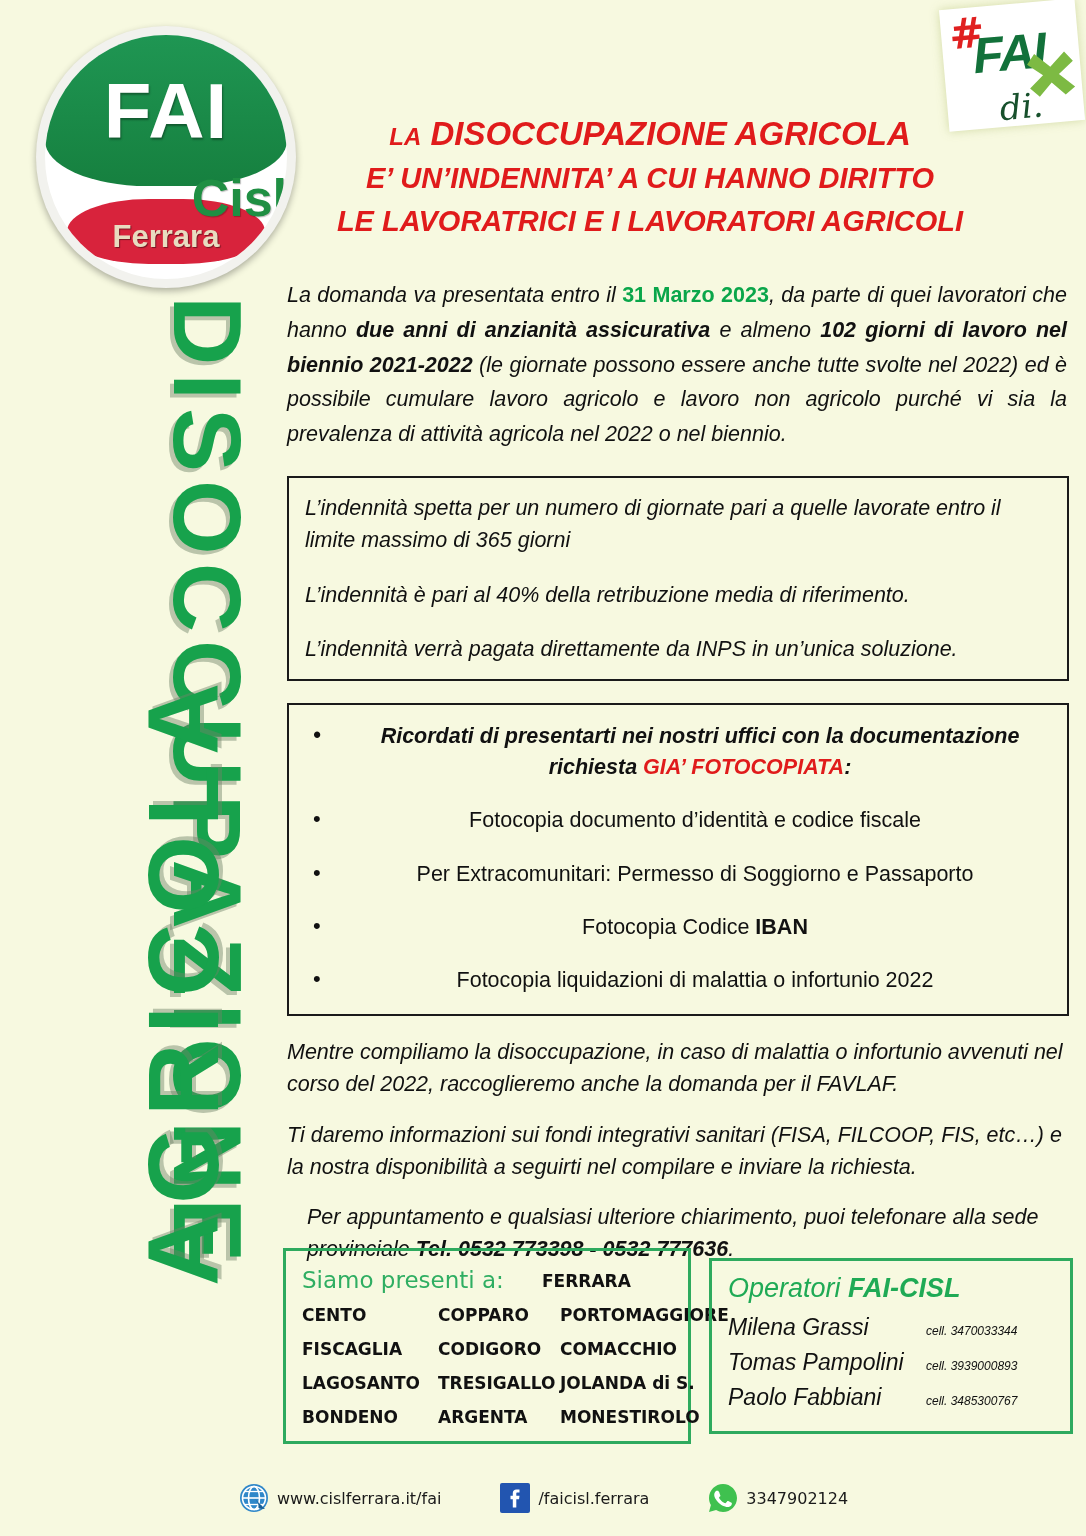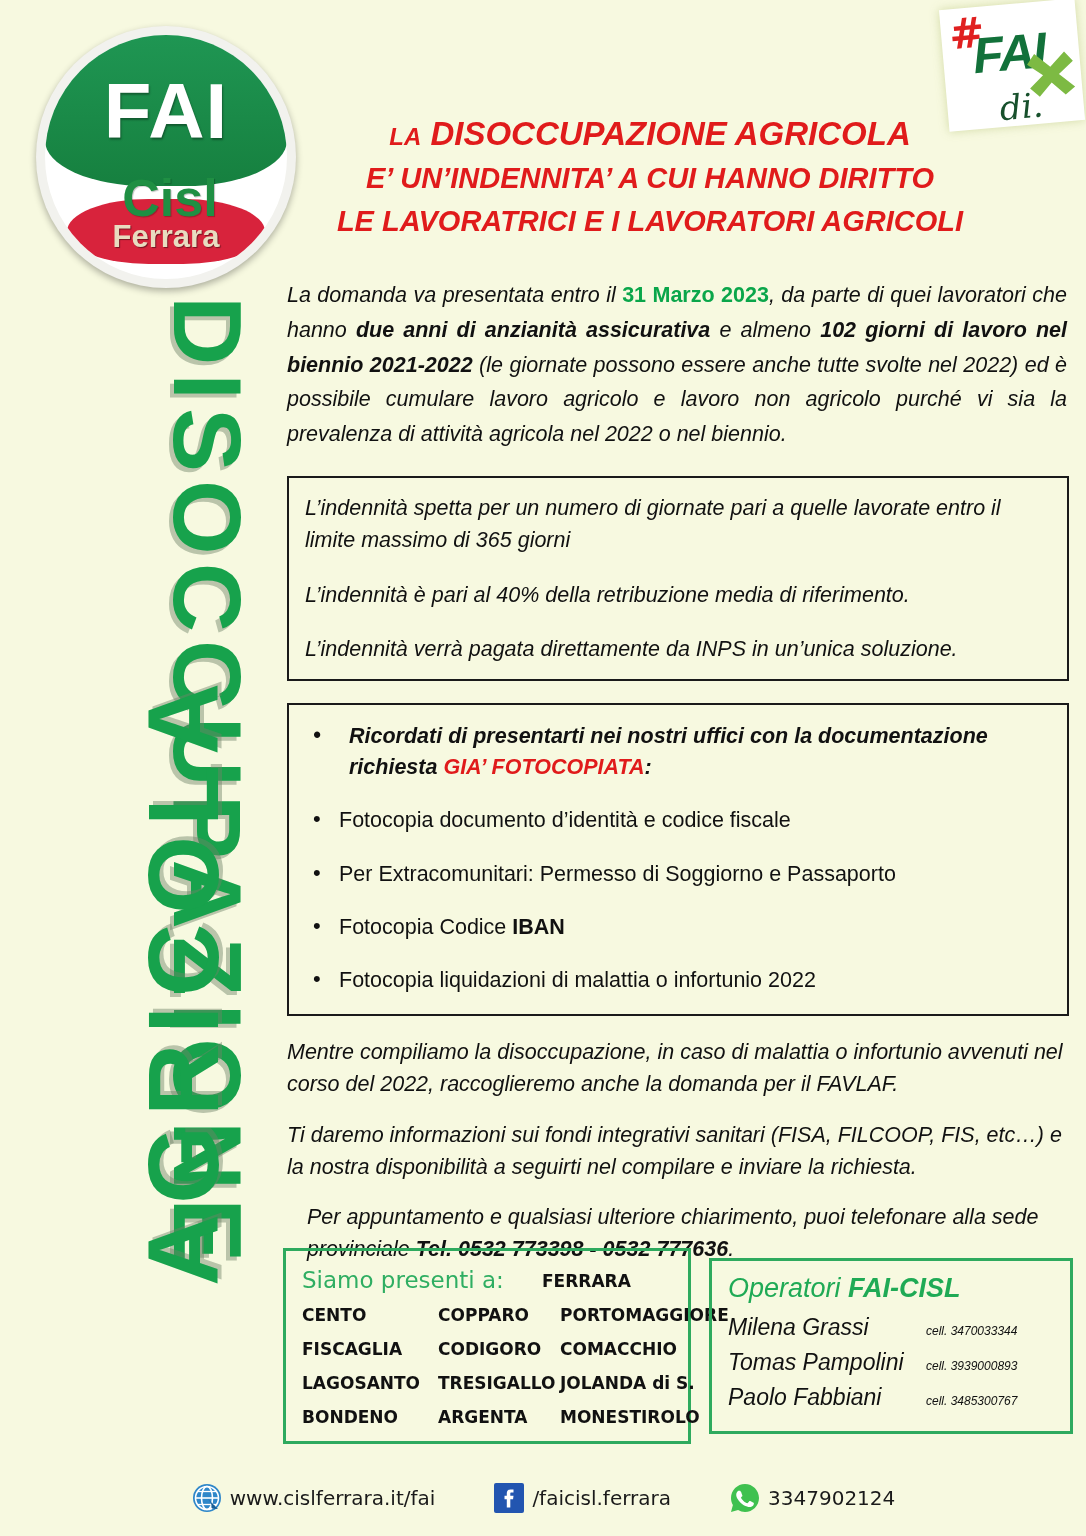--- a/index.html
+++ b/index.html
@@ -63,21 +63,21 @@
     font-weight: bold;
     font-size: 78px;
     letter-spacing: 1px;
     line-height: 1;
     text-shadow: 1px 2px 2px rgba(0,0,0,0.35);
   }
   .logo-cisl {
     position: absolute;
     left: 8px; right: 0;
     top: 56%;
-    text-align: center;
+    text-align: right;
     color: #1f8f43;
     font-family: "Liberation Sans", sans-serif;
     font-weight: bold;
     font-size: 52px;
     line-height: 1;
     text-shadow: 1px 1px 1px rgba(0,0,0,0.25);
   }
   .logo-red {
     position: absolute;
     left: 9%;
@@ -246,20 +246,21 @@
 
   .box-docs {
     margin-top: 22px;
     width: 782px;
     padding: 16px 16px 14px 16px;
   }
   ul.docs {
     margin: 0;
     padding: 0 0 0 34px;
     list-style: none;
+    text-align: center;
   }
   ul.docs li {
     position: relative;
     font-size: 21.5px;
     line-height: 1.45;
     color: #111;
     margin-bottom: 22px;
   }
   ul.docs li:last-child { margin-bottom: 4px; }
   ul.docs li::before {
@@ -381,21 +382,21 @@
     display: flex;
     justify-content: center;
     align-items: center;
     gap: 58px;
     font-family: "DejaVu Sans", sans-serif;
   }
   .foot-item {
     display: flex;
     align-items: center;
     gap: 7px;
-    font-size: 20px;
+    font-size: 16px;
     color: #1a1a1a;
   }
   .icon-globe, .icon-fb, .icon-wa {
     width: 32px;
     height: 32px;
     flex: 0 0 32px;
   }
 </style>
 </head>
 <body>

